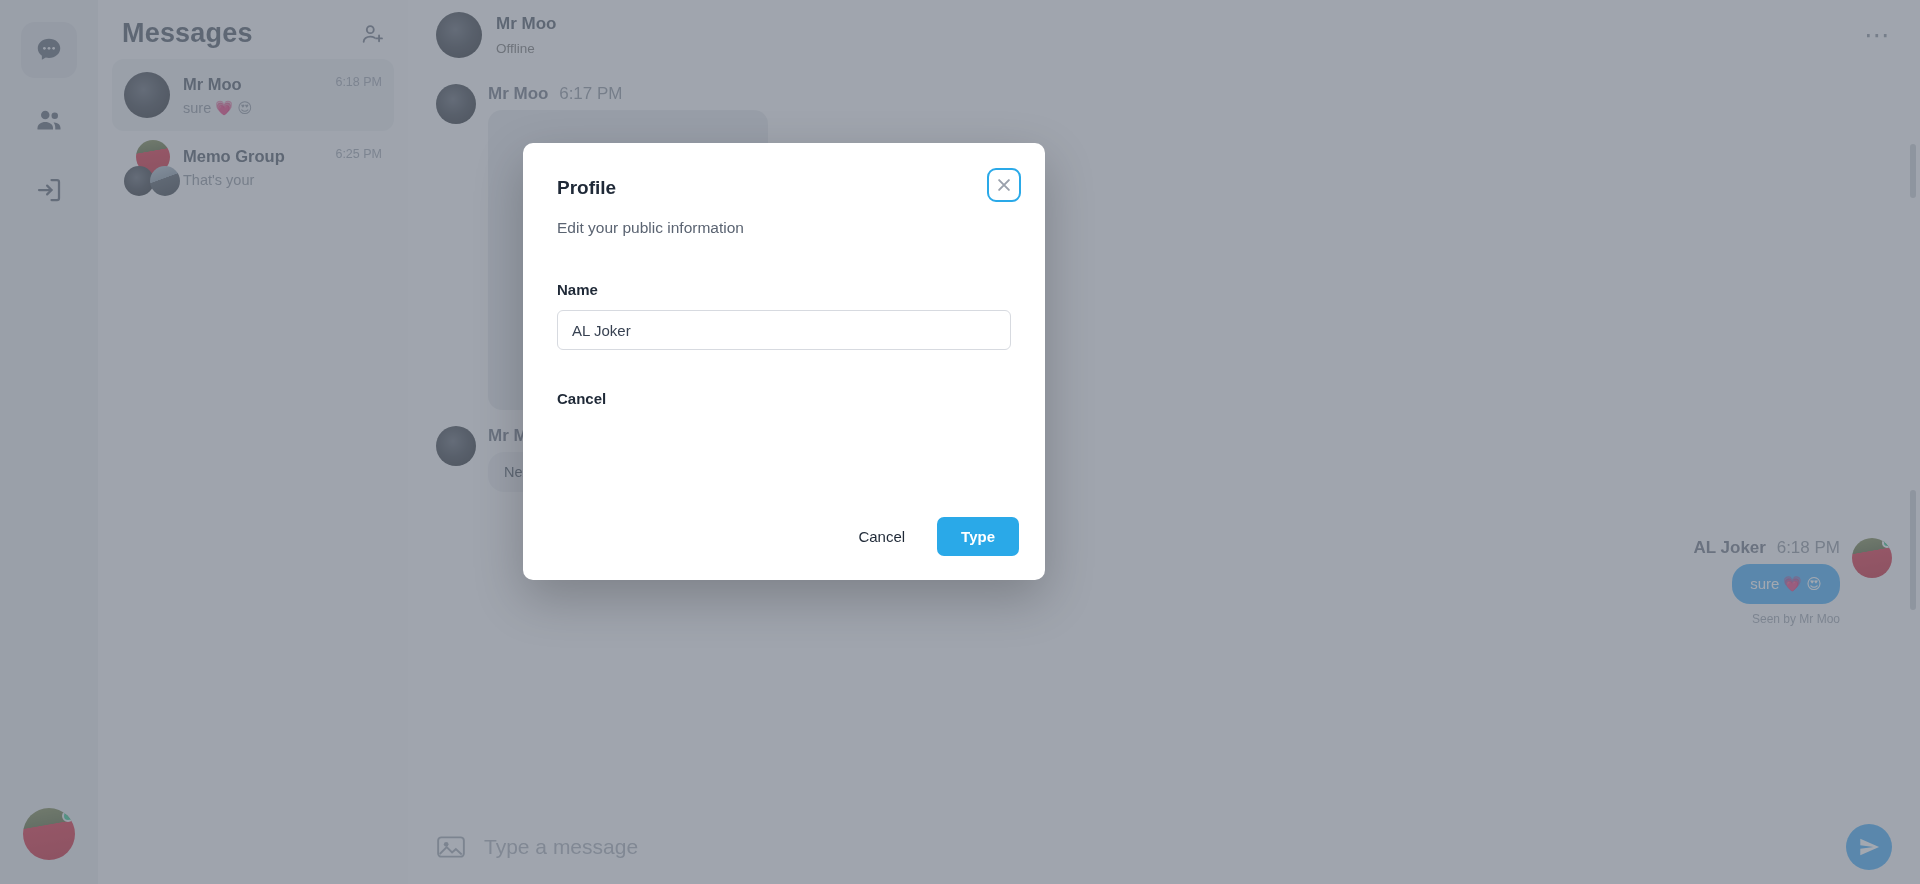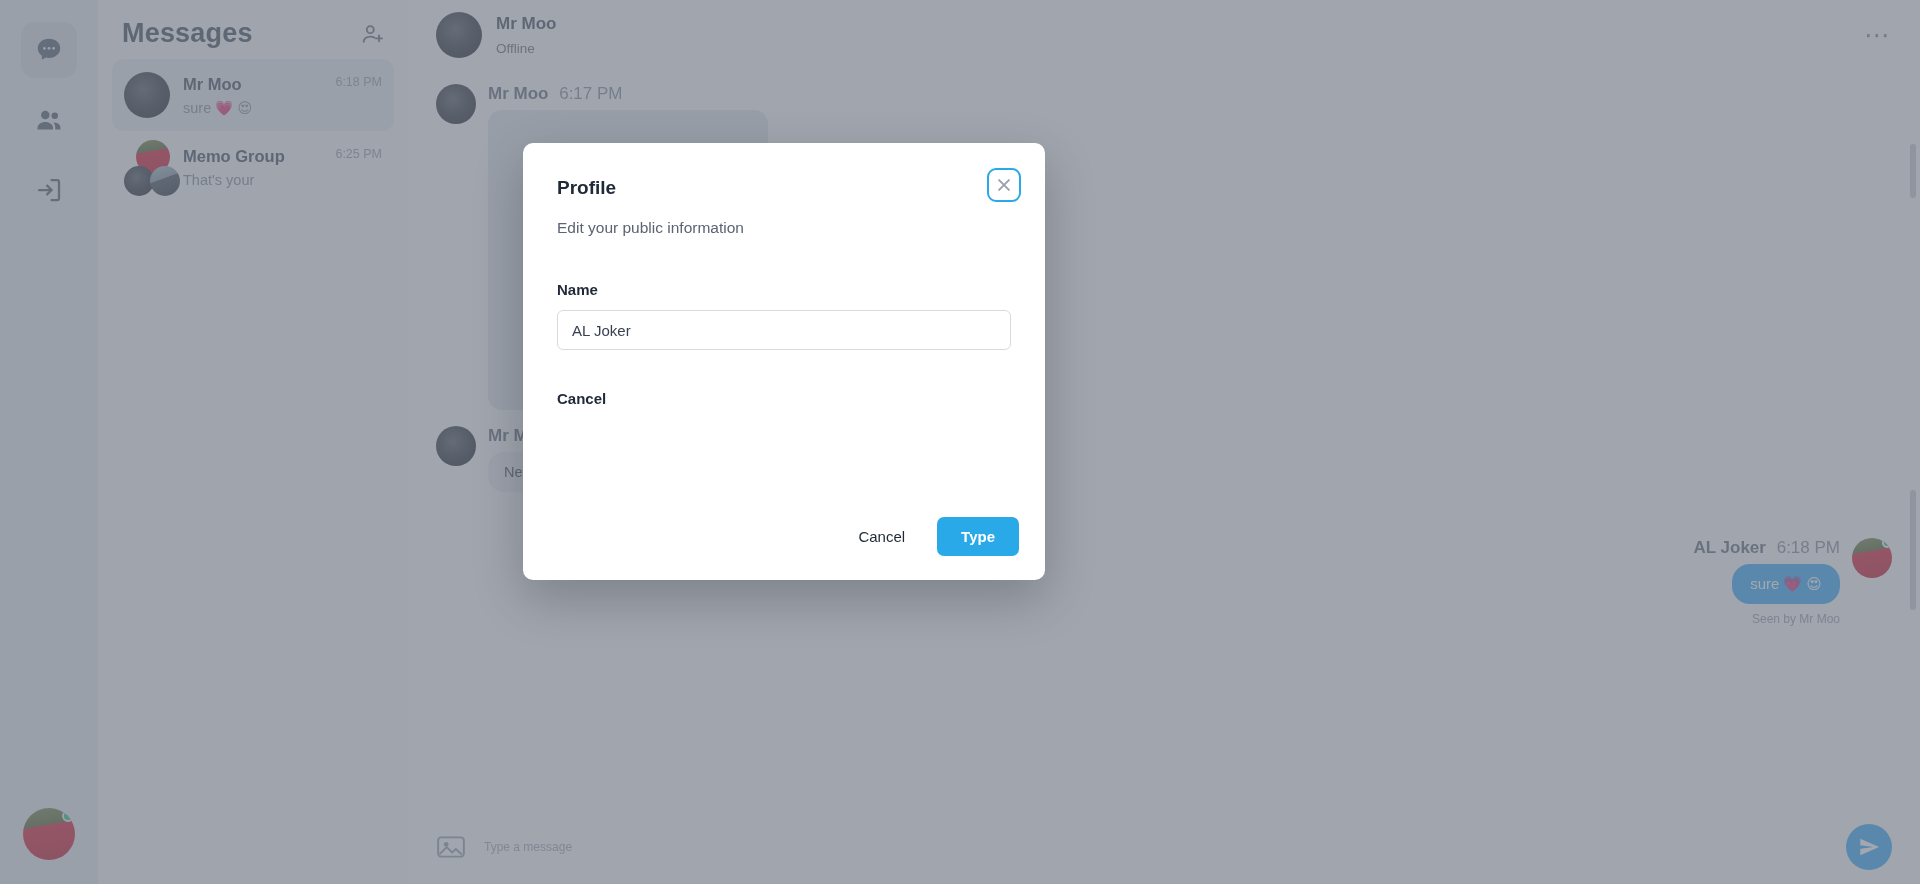--- a/index.html
+++ b/index.html
@@ -127,21 +127,21 @@
   .seen { font-size: 12px; color: #9aa1ac; margin-top: 8px; }
 
   .composer {
     flex: 0 0 74px; display: flex; align-items: center; gap: 18px;
     padding: 0 28px; background: #f7f8fa;
   }
   .comp-icon { color: #9aa1ac; cursor: pointer; }
   .comp-icon svg { width: 30px; height: 26px; display: block; }
   .comp-input {
     flex: 1 1 auto; height: 44px; border: none; background: transparent;
-    font-size: 12px; color: #4b5563; outline: none;
+    font-size: 21px; color: #4b5563; outline: none;
     font-family: inherit;
   }
   .comp-input::placeholder { color: #a5abb5; }
   .send-btn {
     width: 46px; height: 46px; border-radius: 50%;
     background: #3fa9f5; color: #fff;
     display: flex; align-items: center; justify-content: center;
     cursor: pointer; flex: 0 0 46px;
   }
   .send-btn svg { width: 22px; height: 22px; display: block; }

